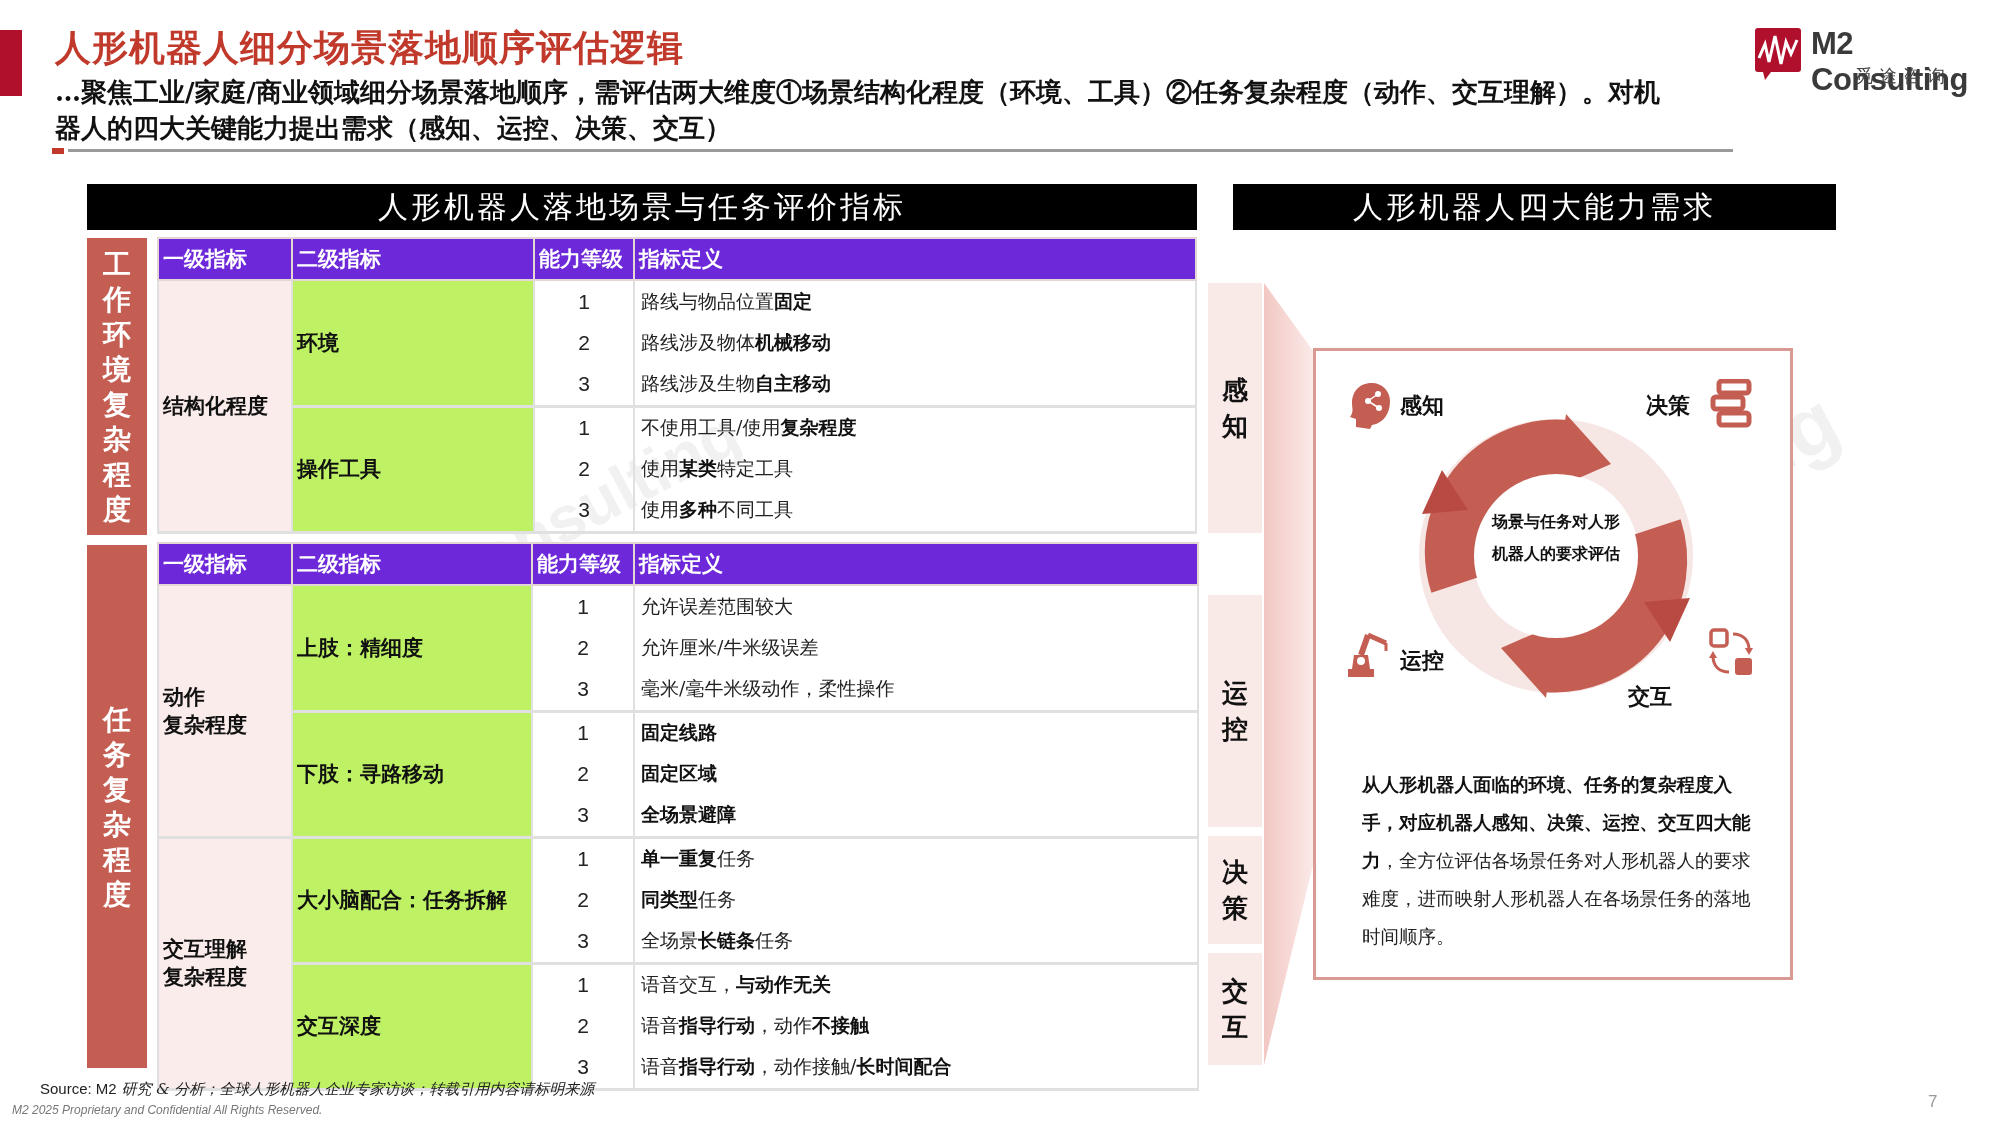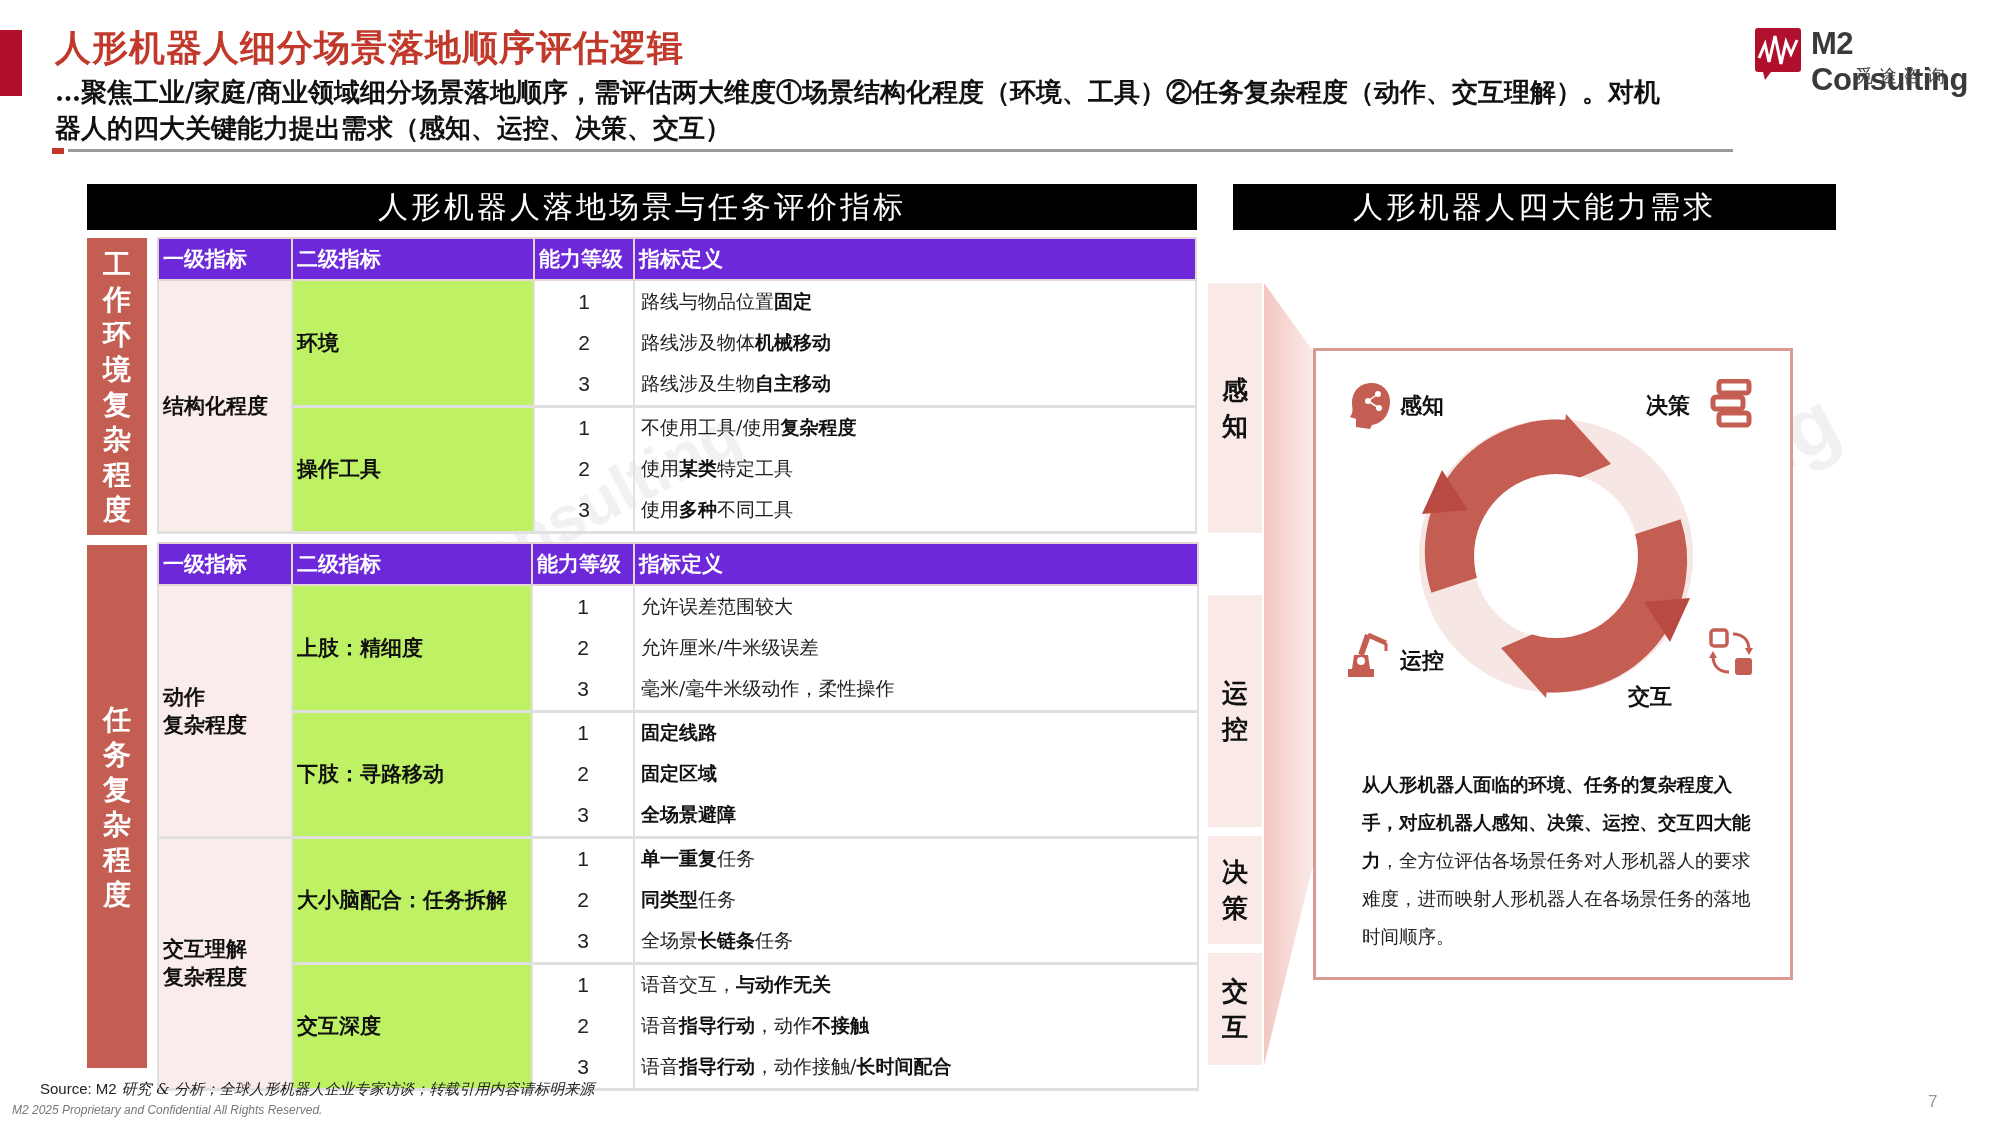--- a/index.html
+++ b/index.html
@@ -248,20 +248,24 @@
   <svg class="cycle" viewBox="0 0 300 300">
     <circle cx="150" cy="150" r="110" fill="none" stroke="#f6e7e5" stroke-width="54"></circle>
     <path d="M 52 178 A 104 104 0 0 1 160 42" fill="none" stroke="#c45e53" stroke-width="56"></path>
     <polygon points="160,8 205,58 150,82" fill="#c45e53"></polygon>
     <polygon points="36,64 62,104 16,108" fill="#b94a41"></polygon>
     <path d="M 248 122 A 104 104 0 0 1 140 258" fill="none" stroke="#c45e53" stroke-width="56"></path>
     <polygon points="140,292 95,242 150,218" fill="#c45e53"></polygon>
     <polygon points="264,236 238,196 284,192" fill="#b94a41"></polygon>
     <circle cx="150" cy="150" r="82" fill="#fff"></circle>
   </svg>
+  <div class="cycle-center">
+    <div>场景与任务对人形</div>
+    <div>机器人的要求评估</div>
+  </div>
 
   <svg class="cap-icon" style="left:32px; top:30px;" viewBox="0 0 46 50">
     <path d="M24 2 C 10 2 4 12 4 22 C 4 28 6 30 2 36 L 8 38 L 8 46 L 22 48 L 24 44 C 36 42 42 32 42 20 C 42 10 34 2 24 2 Z" fill="#c45e53"></path>
     <circle cx="20" cy="20" r="3" fill="#fff"></circle>
       <circle cx="30" cy="13" r="3" fill="#fff"></circle>
       <circle cx="31" cy="27" r="3" fill="#fff"></circle>
     <line x1="20" y1="20" x2="30" y2="13" stroke="#fff" stroke-width="1.5"></line>
       <line x1="20" y1="20" x2="31" y2="27" stroke="#fff" stroke-width="1.5"></line>
   </svg>
   <div class="cap-name" style="left:84px; top:40px;">感知</div>

